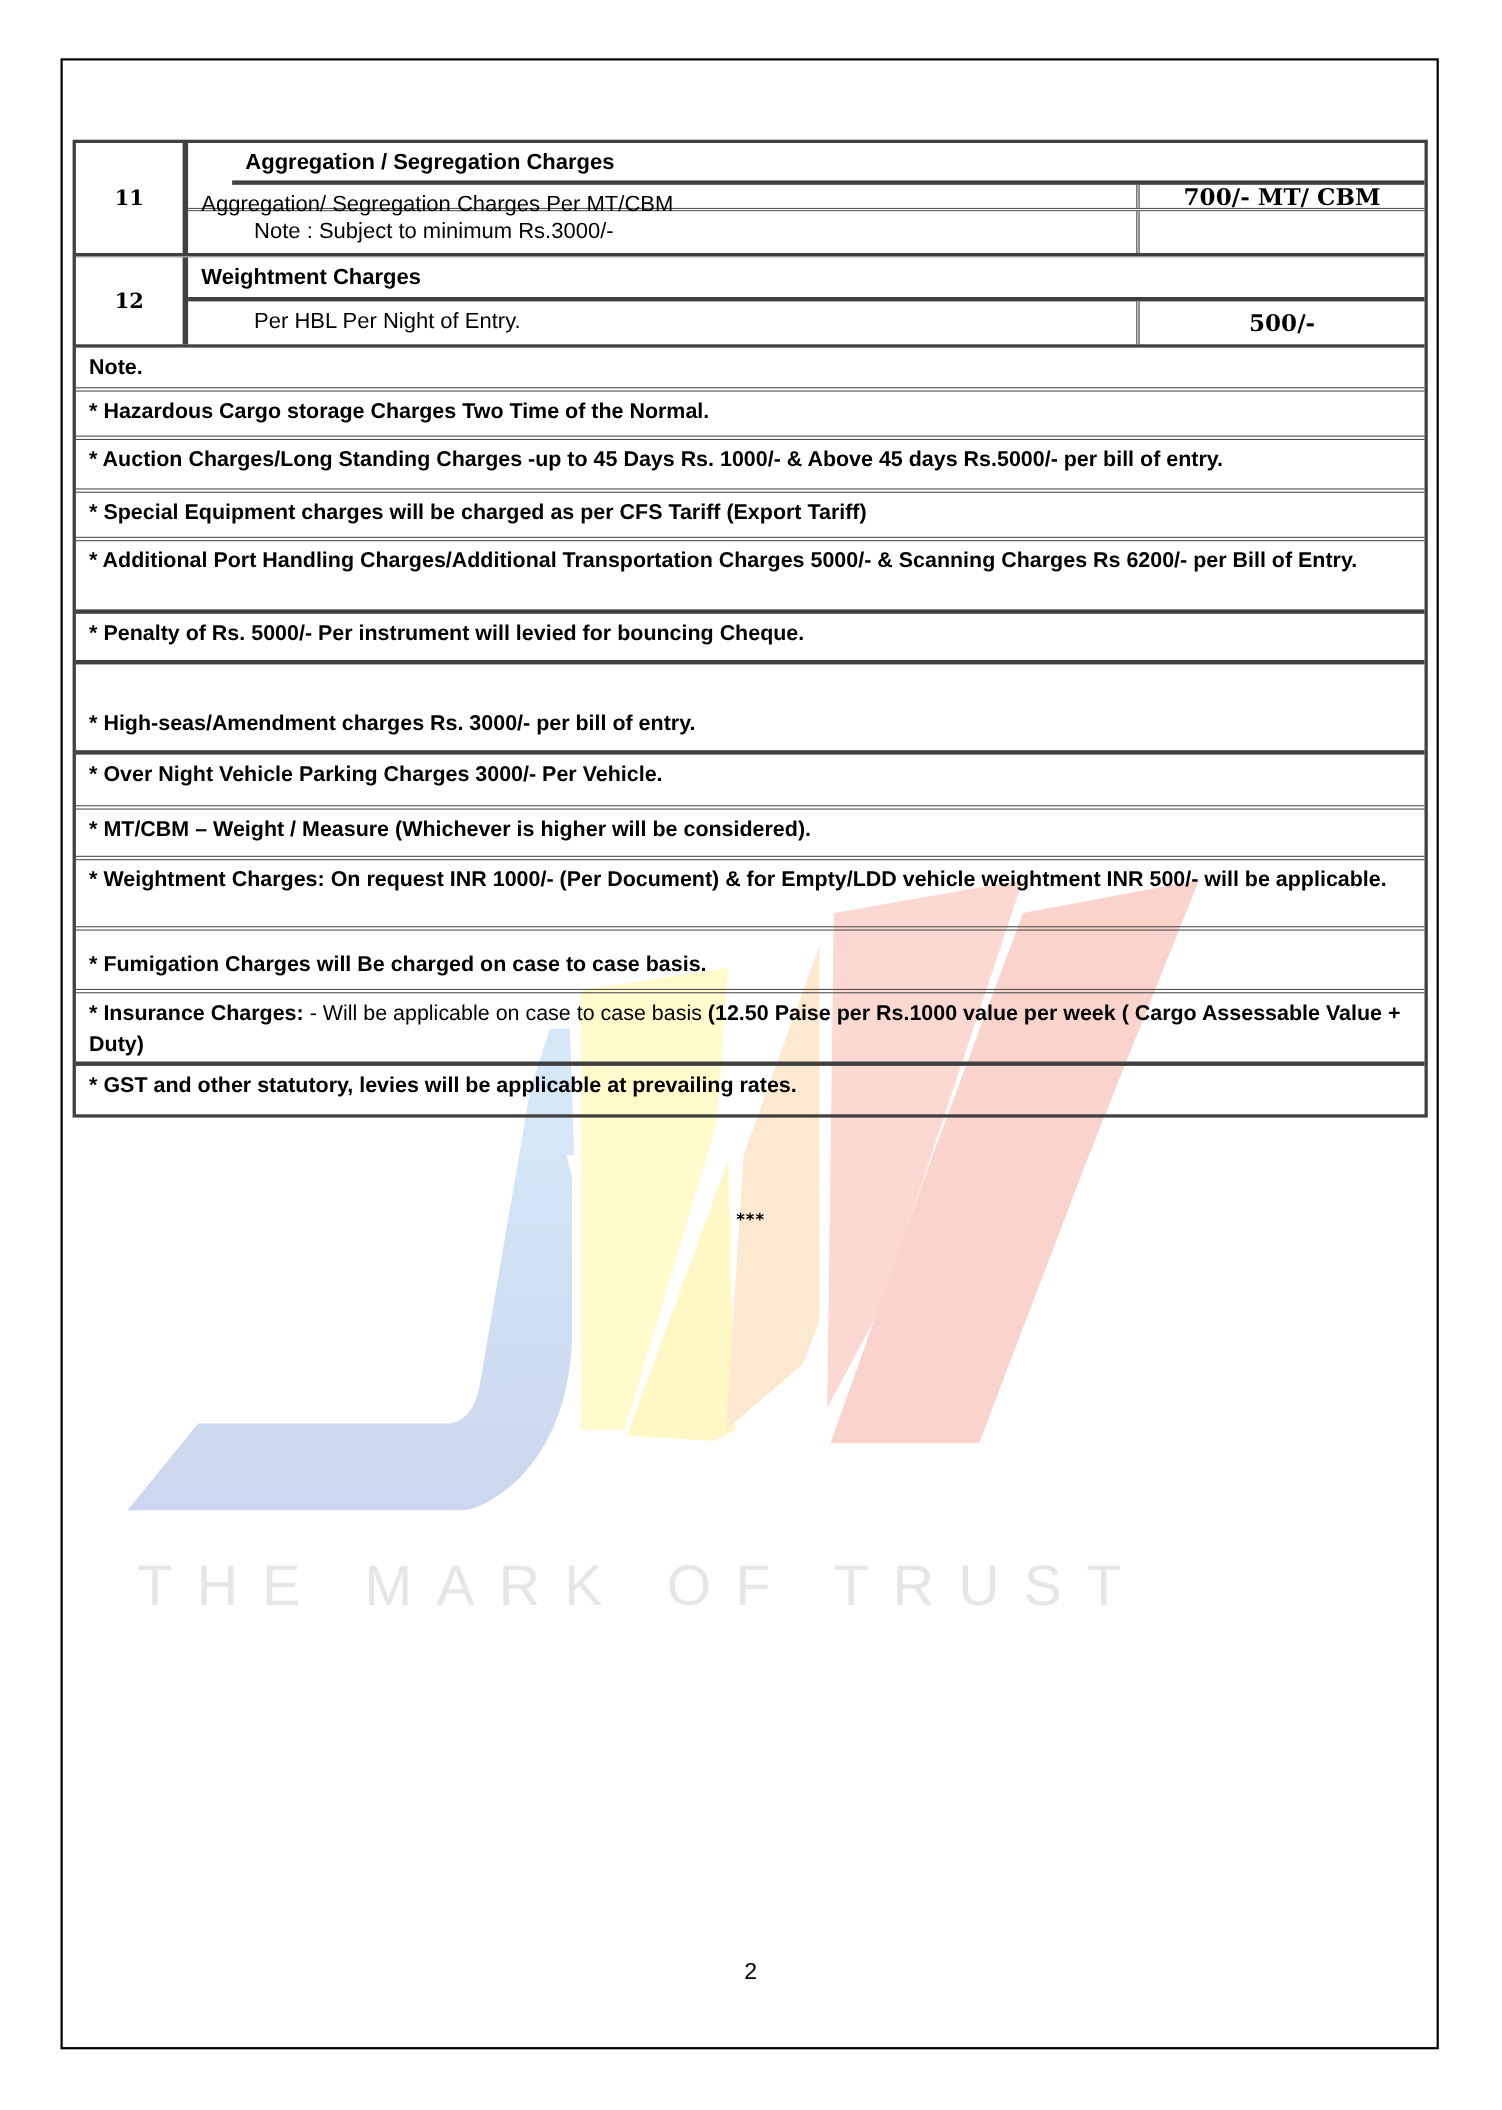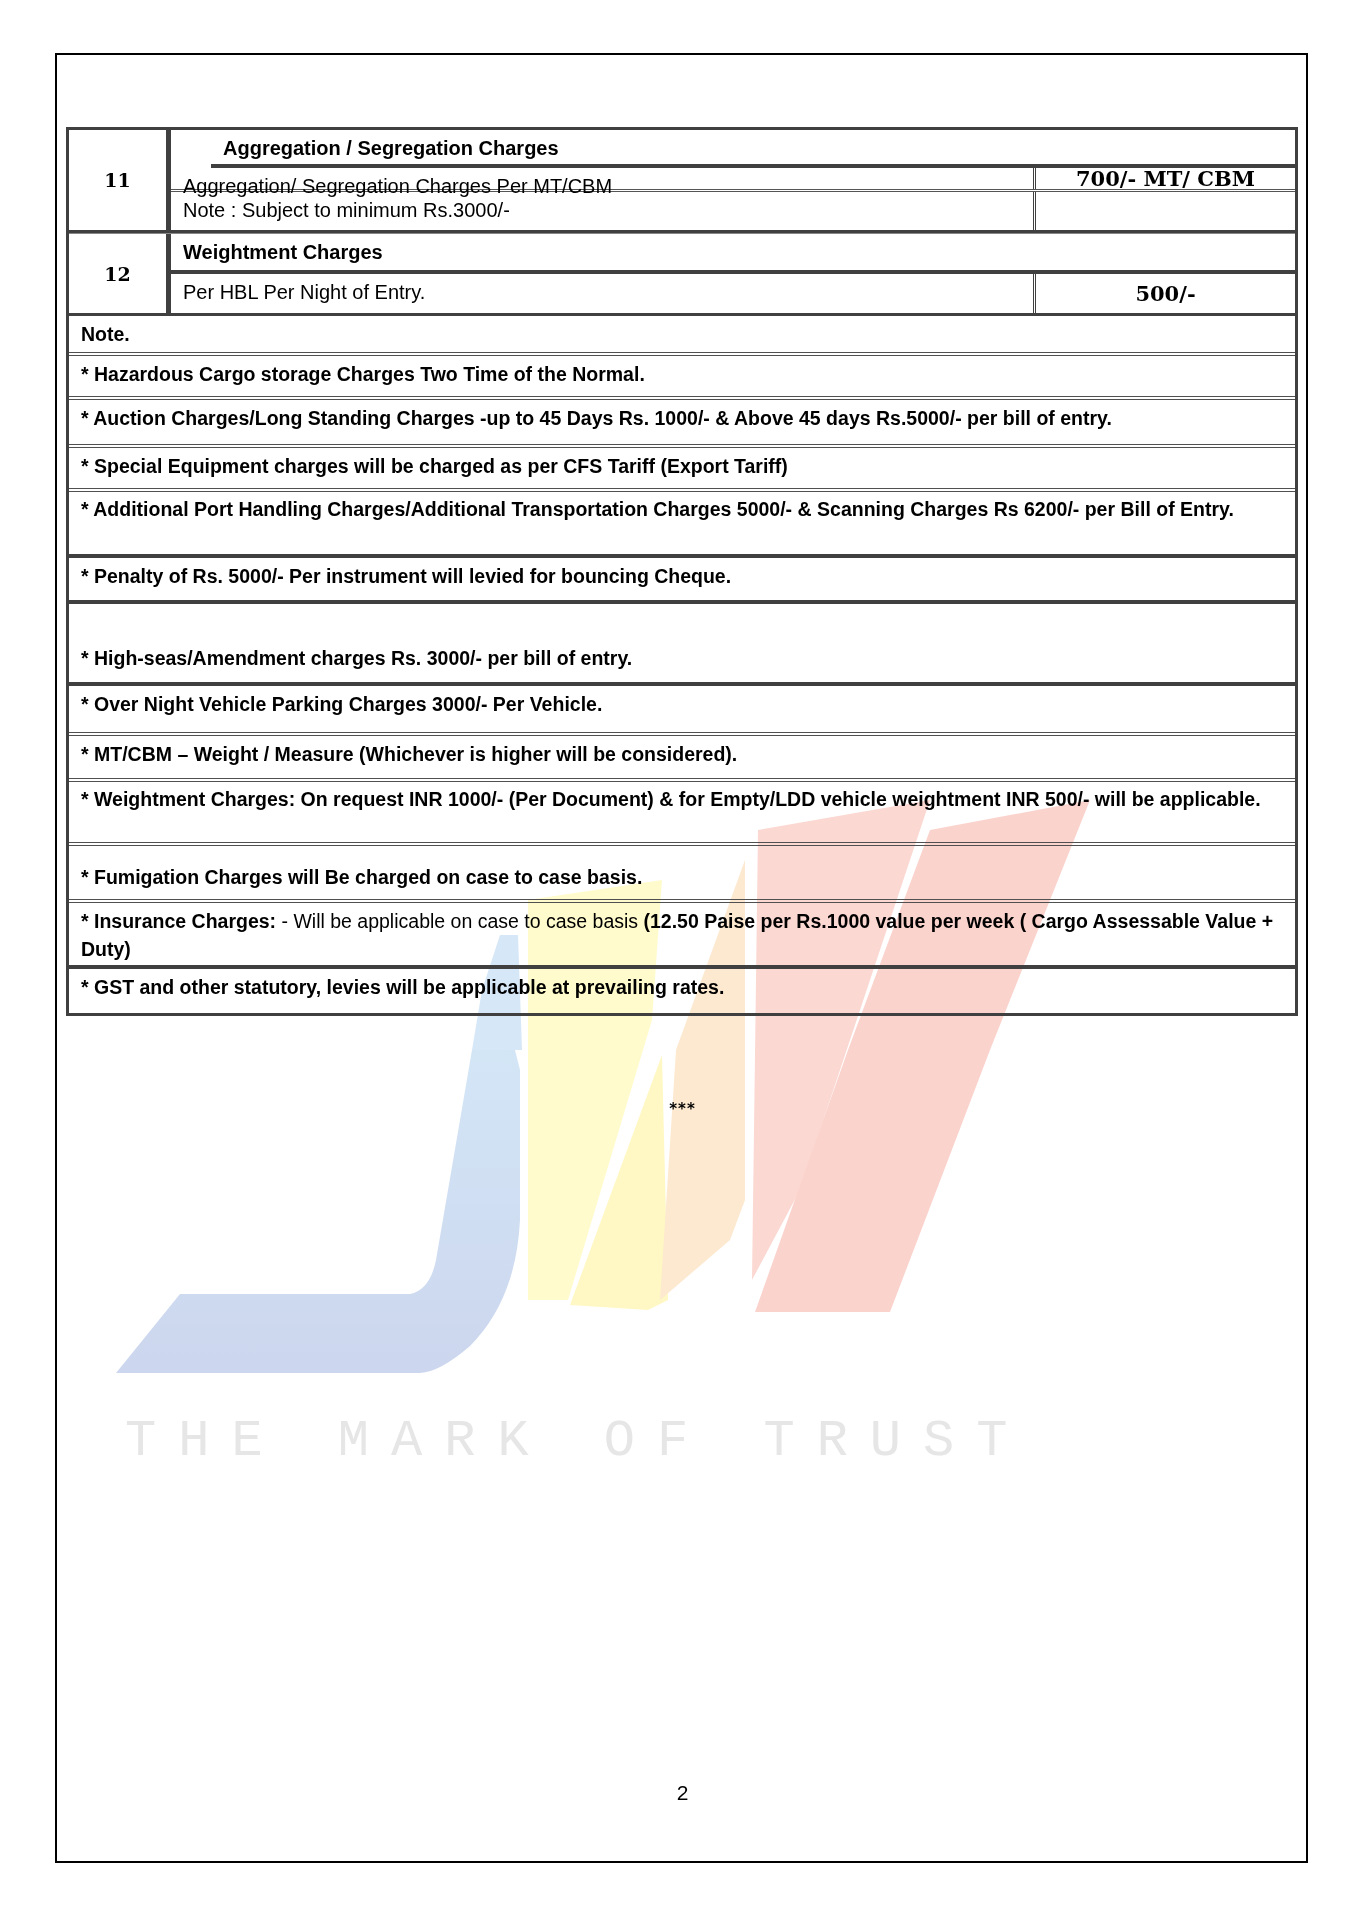--- a/index.html
+++ b/index.html
@@ -4,34 +4,34 @@
   <style>
     html, body { margin: 0; padding: 0; background: #ffffff; }
     body { width: 1365px; height: 1918px; position: relative; overflow: hidden;
            font-family: "DejaVu Sans", "Liberation Sans", sans-serif; color: #000; }
 
     .page-border { position: absolute; left: 55px; top: 53px; width: 1253px; height: 1810px;
                    border: 2px solid #000; box-sizing: border-box; }
 
     
     .watermark { position: absolute; left: 0; top: 0; width: 1365px; height: 1918px; pointer-events: none; z-index: 0; }
-    .wm-tagline { position: absolute; left: 125px; top: 1412px; font-family: Liberation Mono, monospace;
+    .wm-tagline { position: absolute; left: 125px; top: 1412px; font-family: Liberation Sans, sans-serif;
                   font-size: 52px; font-weight: 200; letter-spacing: 22px; color: #e6e6e6; white-space: nowrap; }
 
     
     .tariff { position: absolute; left: 66px; top: 127px; width: 1232px; z-index: 1;
               border: 3px solid #404040; box-sizing: border-box; background: transparent; }
     .row { display: flex; border-bottom: 3px solid #404040; box-sizing: border-box; }
     .row:last-child { border-bottom: none; }
     .num-cell { width: 102px; flex: 0 0 102px; display: flex; align-items: center; justify-content: center;
                 border-right: 5px solid #404040; box-sizing: border-box;
                 font-family: "DejaVu Serif", "Liberation Serif", serif; font-weight: bold; font-size: 19px; }
     .sub-table { flex: 1; display: flex; flex-direction: column; }
     .sub-row { display: flex; box-sizing: border-box; border-bottom: 4px solid #404040; }
-    .sub-row:last-child { border-bottom: none; }
+    .sub-row:last-child { border-bottom: none; padding-left: 48px; }
     .sub-row.thin { border-bottom: 3px double #555; }
     .desc { flex: 1; padding: 4px 12px; font-size: 20px; line-height: 28px; font-family: "Liberation Sans", "DejaVu Sans", sans-serif; }
     .desc.bold { font-weight: bold; }
     .amount { width: 262px; flex: 0 0 262px; border-left: 3px double #404040; display: flex; align-items: center; justify-content: center;
               font-family: "DejaVu Serif", "Liberation Serif", serif; font-weight: bold; font-size: 21px; box-sizing: border-box; }
 
     .note-row { padding: 4px 12px; font-size: 19.5px; line-height: 29px; font-weight: bold;
                 font-family: "Liberation Sans", "DejaVu Sans", sans-serif; border-bottom: 4px solid #404040; box-sizing: border-box; }
     .note-row.double { border-bottom: 4px double #505050; }
     .note-row:last-child { border-bottom: none; }

